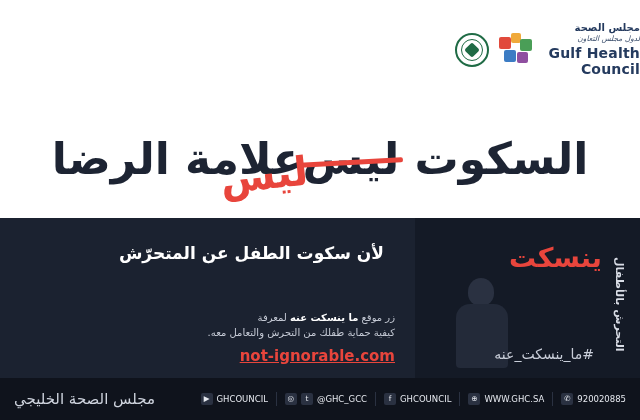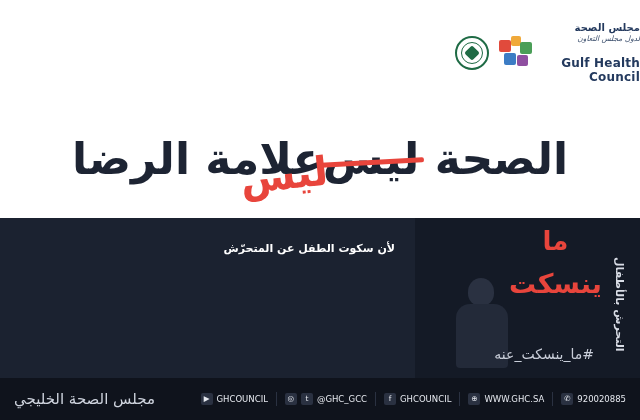--- a/index.html
+++ b/index.html
@@ -45,25 +45,25 @@
     display:block;
   }
   .ghc-ar2{
     font-size:7.5px;
     color:#3c4f6d;
     display:block;
     margin-top:1px;
     font-style:italic;
   }
   .ghc-en{
-    font-size:12px;
+    font-size:14px;
     font-weight:bold;
     color:#243a5e;
     display:block;
-    margin-top:14px;
+    margin-top:2px;
     direction:ltr;
     letter-spacing:.2px;
   }
   .ghc-mark{
     width:34px;height:34px;
     position:relative;
     flex:0 0 auto;
   }
   .gcc-mark{
     width:30px;height:30px;
@@ -224,24 +224,24 @@
     bottom:0;left:6px;
     width:52px;height:64px;
     border-radius:14px 14px 4px 4px;
     background:#232a39;
   }
 
   
   .copy{
     position:absolute;
     top:22px;
-    right:245px;
+    right:256px;
     width:370px;
     color:#ffffff;
-    font-size:11px;
+    font-size:17px;
     font-weight:bold;
     line-height:1.62;
     text-align:right;
   }
 
   .cta{
     position:absolute;
     bottom:10px;
     right:245px;
     width:370px;
@@ -326,44 +326,48 @@
       <div class="ghc-text">
         <span class="ghc-ar1">مجلس الصحة</span>
         <span class="ghc-ar2">لدول مجلس التعاون</span>
         <span class="ghc-en">Gulf Health Council</span>
       </div>
     </div>
   </div>
 
   <div class="headline-band">
     <div class="headline">
-      <span>الصحة </span><span class="strike-word"><span>ليس</span><span class="strike-line"></span></span><span>علامة الرضا</span>
+      <span>السكوت </span><span class="strike-word"><span>ليس</span><span class="strike-line"></span></span><span>علامة الرضا</span>
       <span class="overlay-word">ليس</span>
     </div>
   </div>
 
   <div class="dark">
 
     <div class="poster">
       <div class="poster-vertical">التحرش بالأطفال</div>
       <div class="poster-main">
-        <span class="l1">ما</span>
         <span class="l2">ينسكت</span>
       </div>
       <div class="poster-kid">
         <span class="kid-head"></span>
         <span class="kid-body"></span>
       </div>
       <div class="poster-hash">#ما_ينسكت_عنه</div>
     </div>
 
     <div class="copy">
       <div>لأن سكوت الطفل عن المتحرّش</div>
     </div>
 
+    <div class="cta">
+      <div><span>زر موقع </span><b>ما ينسكت عنه</b><span> لمعرفة</span></div>
+      <div>كيفية حماية طفلك من التحرش والتعامل معه.</div>
+      <a class="cta-url" href="#">not-ignorable.com</a>
+    </div>
   </div>
 
   <div class="footer">
     <div class="footer-right">
       <span class="chip">
         <span class="gl">✆</span>
         <span>920020885</span>
       </span>
       <span class="sep"></span>
       <span class="chip">

